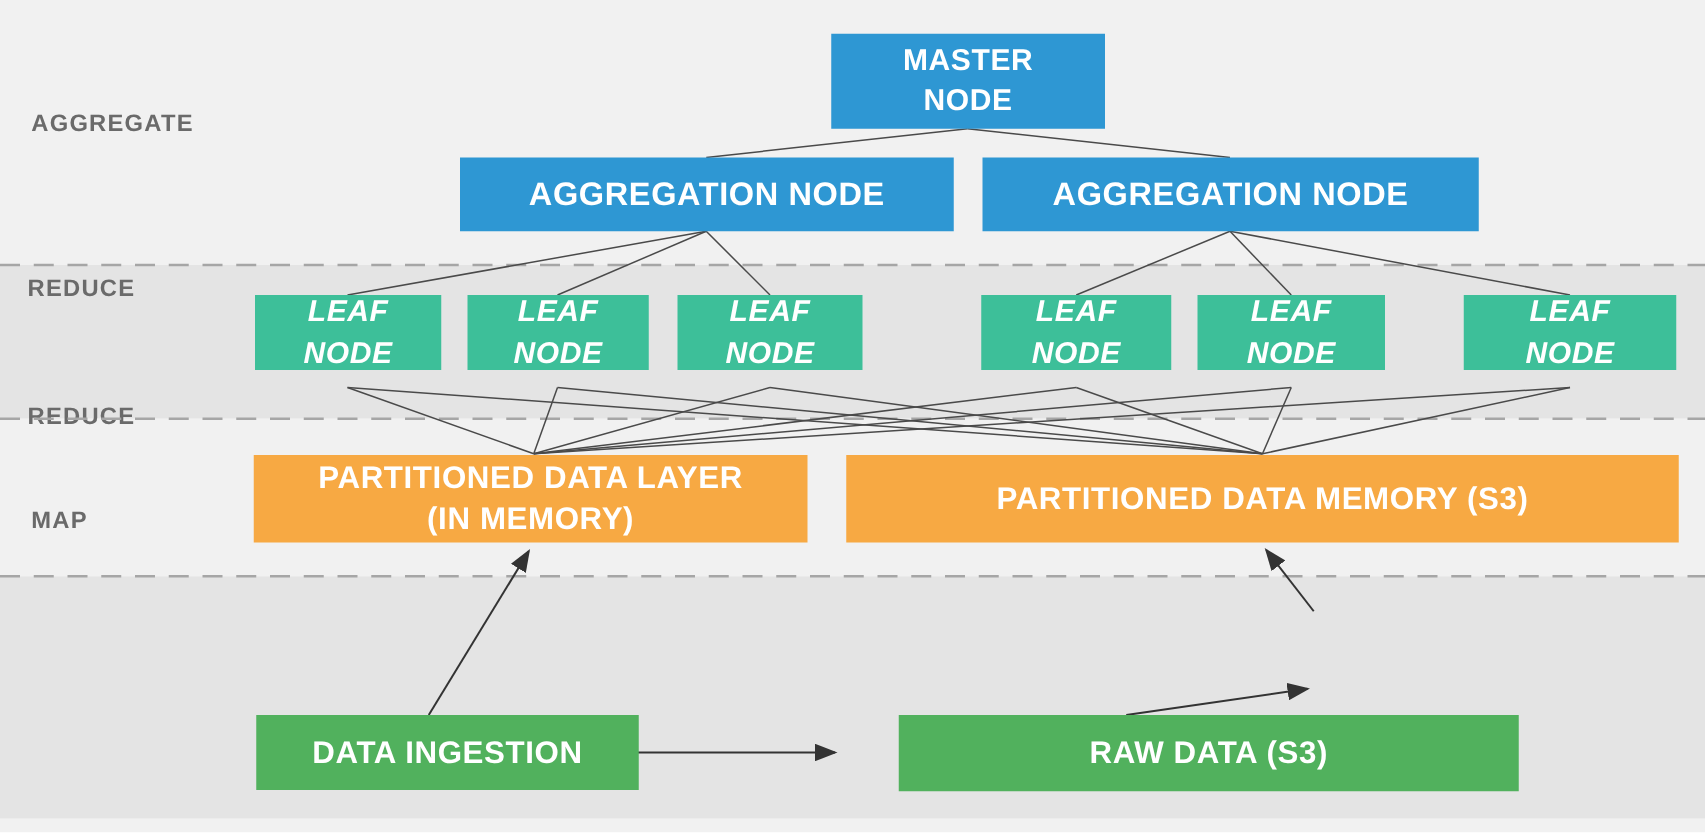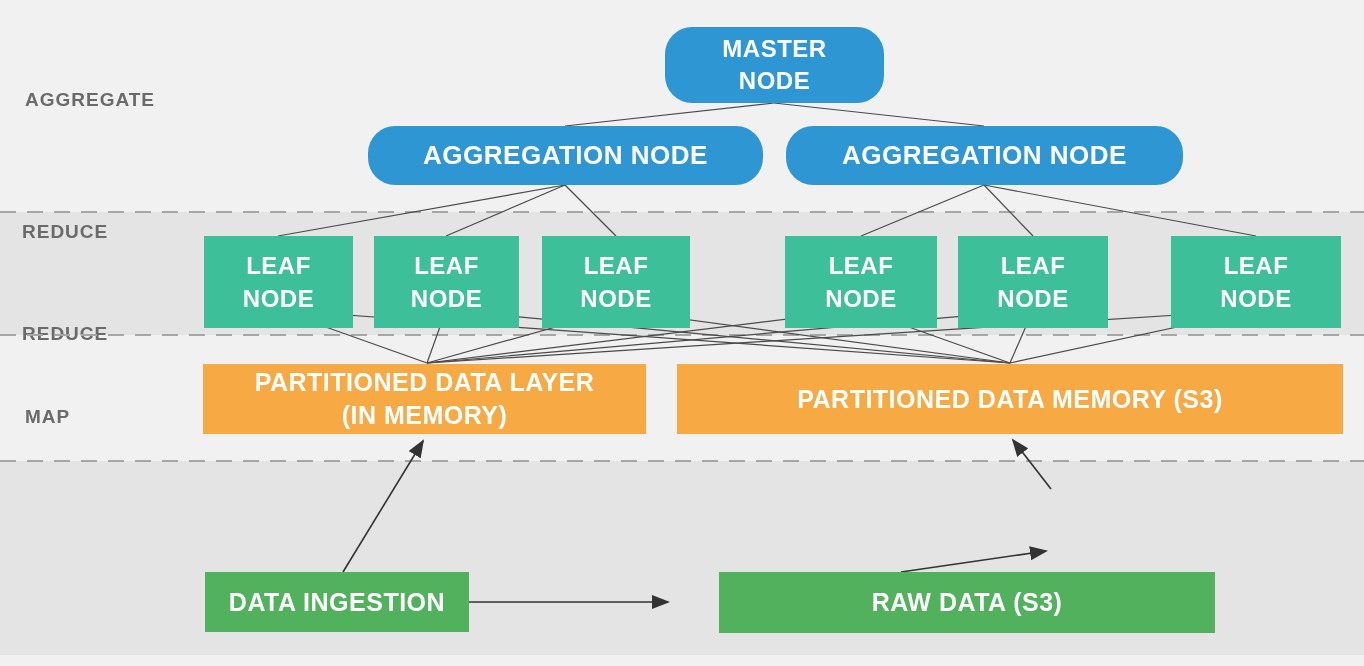--- a/index.html
+++ b/index.html
@@ -36,39 +36,39 @@
     position:absolute;
     display:flex;align-items:center;justify-content:center;
     text-align:center;
     font-weight:bold;
     color:var(--box-text,#ffffff);
     white-space:pre-line;
     letter-spacing:0.5px;
     z-index:3;
     box-sizing:border-box;
   }
-  .blue{background:var(--blue,#2e97d3);border-radius:27px;}
+  .blue{background:var(--blue,#2e97d3);}
   .teal{background:var(--teal,#3dbf99);}
   .orange{background:var(--orange,#f7a943);}
   .green{background:var(--green,#51b15d);}
 
   .n-master{left:665px;top:27px;width:219px;height:76px;font-size:24px;line-height:32px;}
   .n-agg1{left:368px;top:126px;width:395px;height:59px;font-size:26px;}
   .n-agg2{left:786px;top:126px;width:397px;height:59px;font-size:26px;}
-  .n-leaf{top:236px;height:92px;font-size:24px;line-height:33px;}
+  .n-leaf{top:236px;height:60px;font-size:24px;line-height:33px;font-style:italic;}
   .n-leaf1{left:204px;width:149px;}
   .n-leaf2{left:374px;width:145px;}
   .n-leaf3{left:542px;width:148px;}
   .n-leaf4{left:785px;width:152px;}
   .n-leaf5{left:958px;width:150px;}
   .n-leaf6{left:1171px;width:170px;}
   .n-orange1{left:203px;top:364px;width:443px;height:70px;font-size:25px;line-height:33px;}
   .n-orange2{left:677px;top:364px;width:666px;height:70px;font-size:25px;}
   .n-batch{left:759px;top:490px;width:582px;height:61px;font-size:25px;}
-  .n-ingest{left:205px;top:572px;width:264px;height:60px;font-size:25px;}
+  .n-ingest{left:205px;top:572px;width:306px;height:60px;font-size:25px;}
   .n-raw{left:675px;top:572px;width:496px;height:61px;font-size:25px;margin-left:44px;}
 </style>
 </head>
 <body>
 
 <div class="stage">
 
   <div class="band band1 light"></div>
   <div class="band band2 dark"></div>
   <div class="band band3 light"></div>

